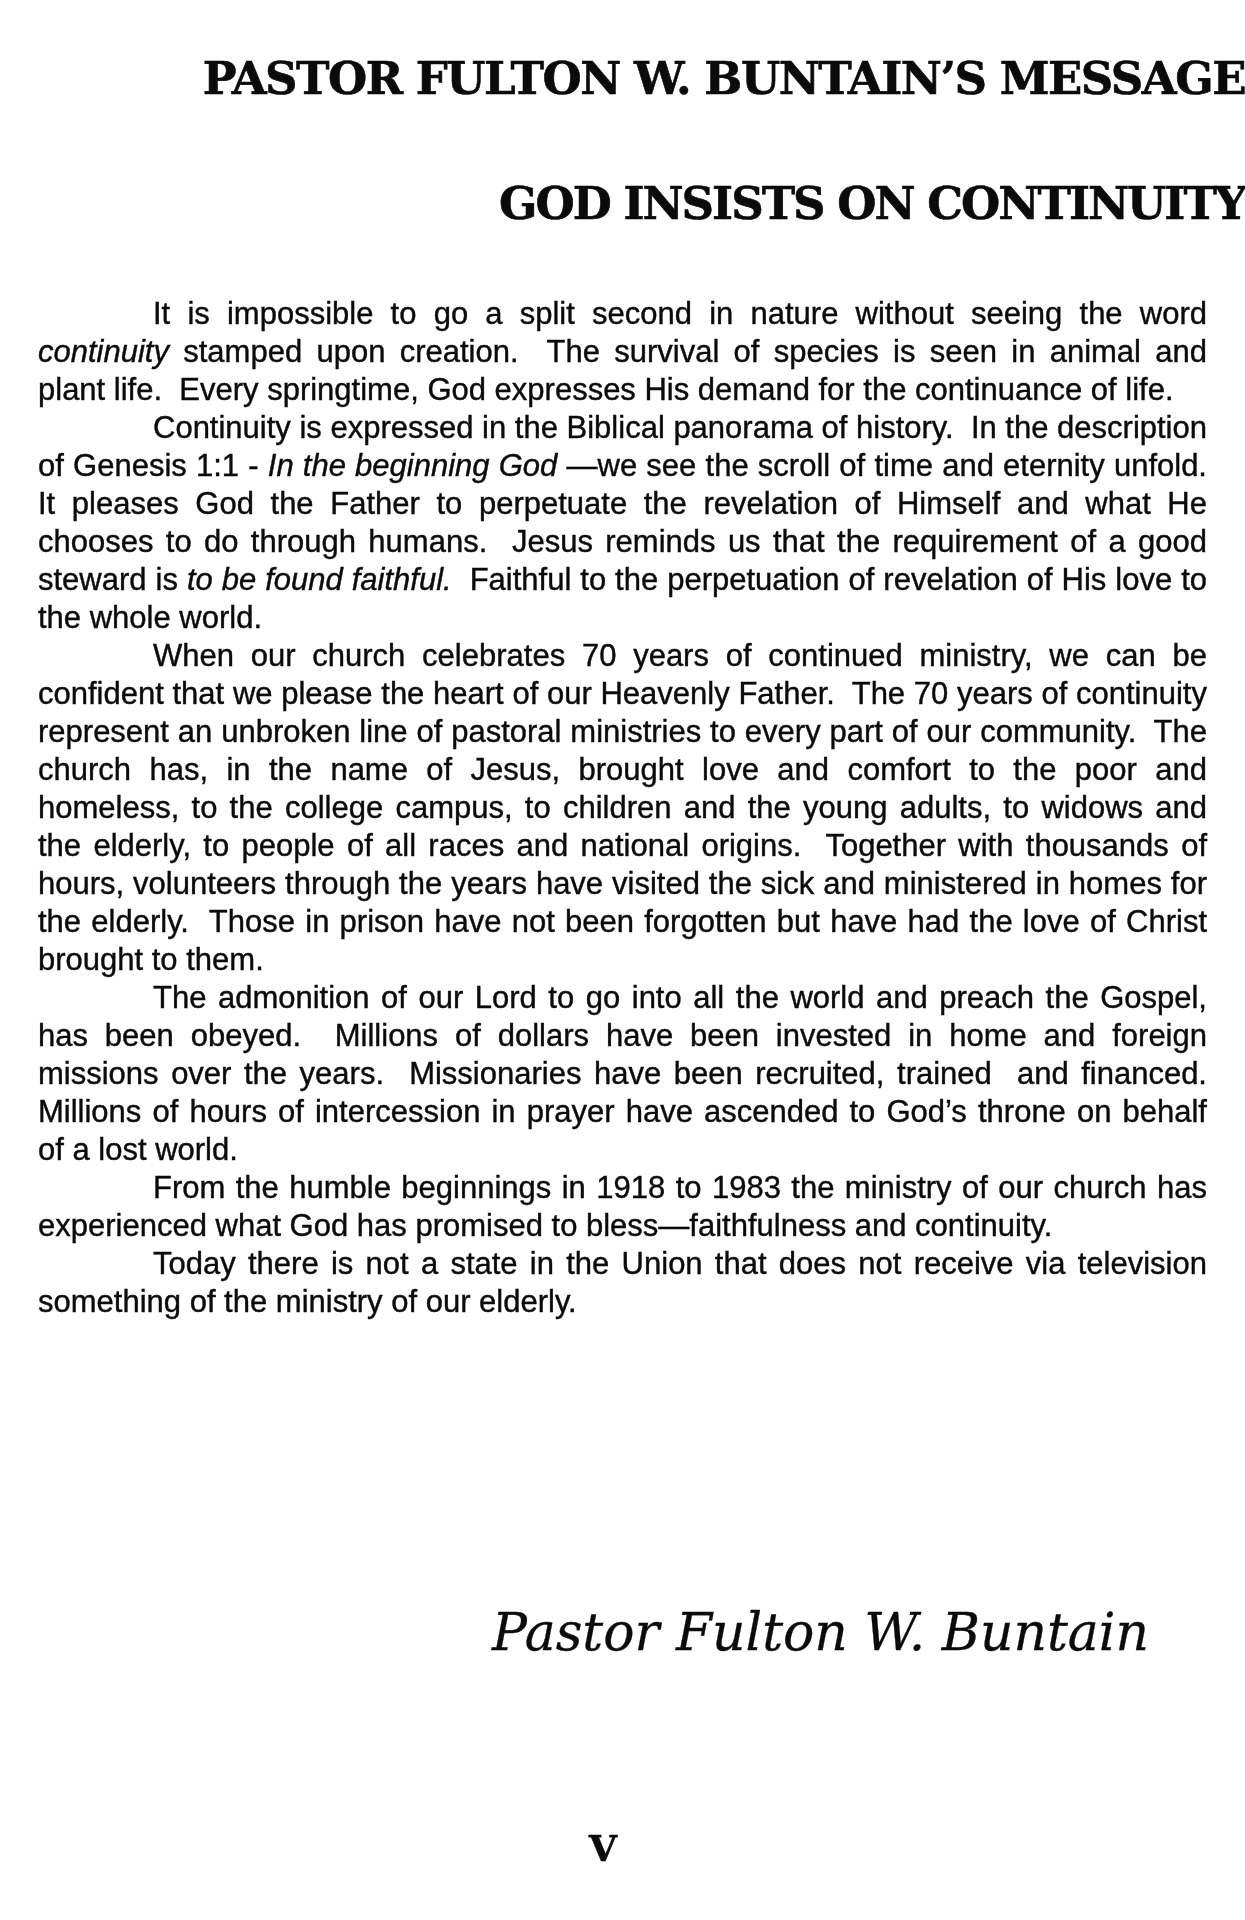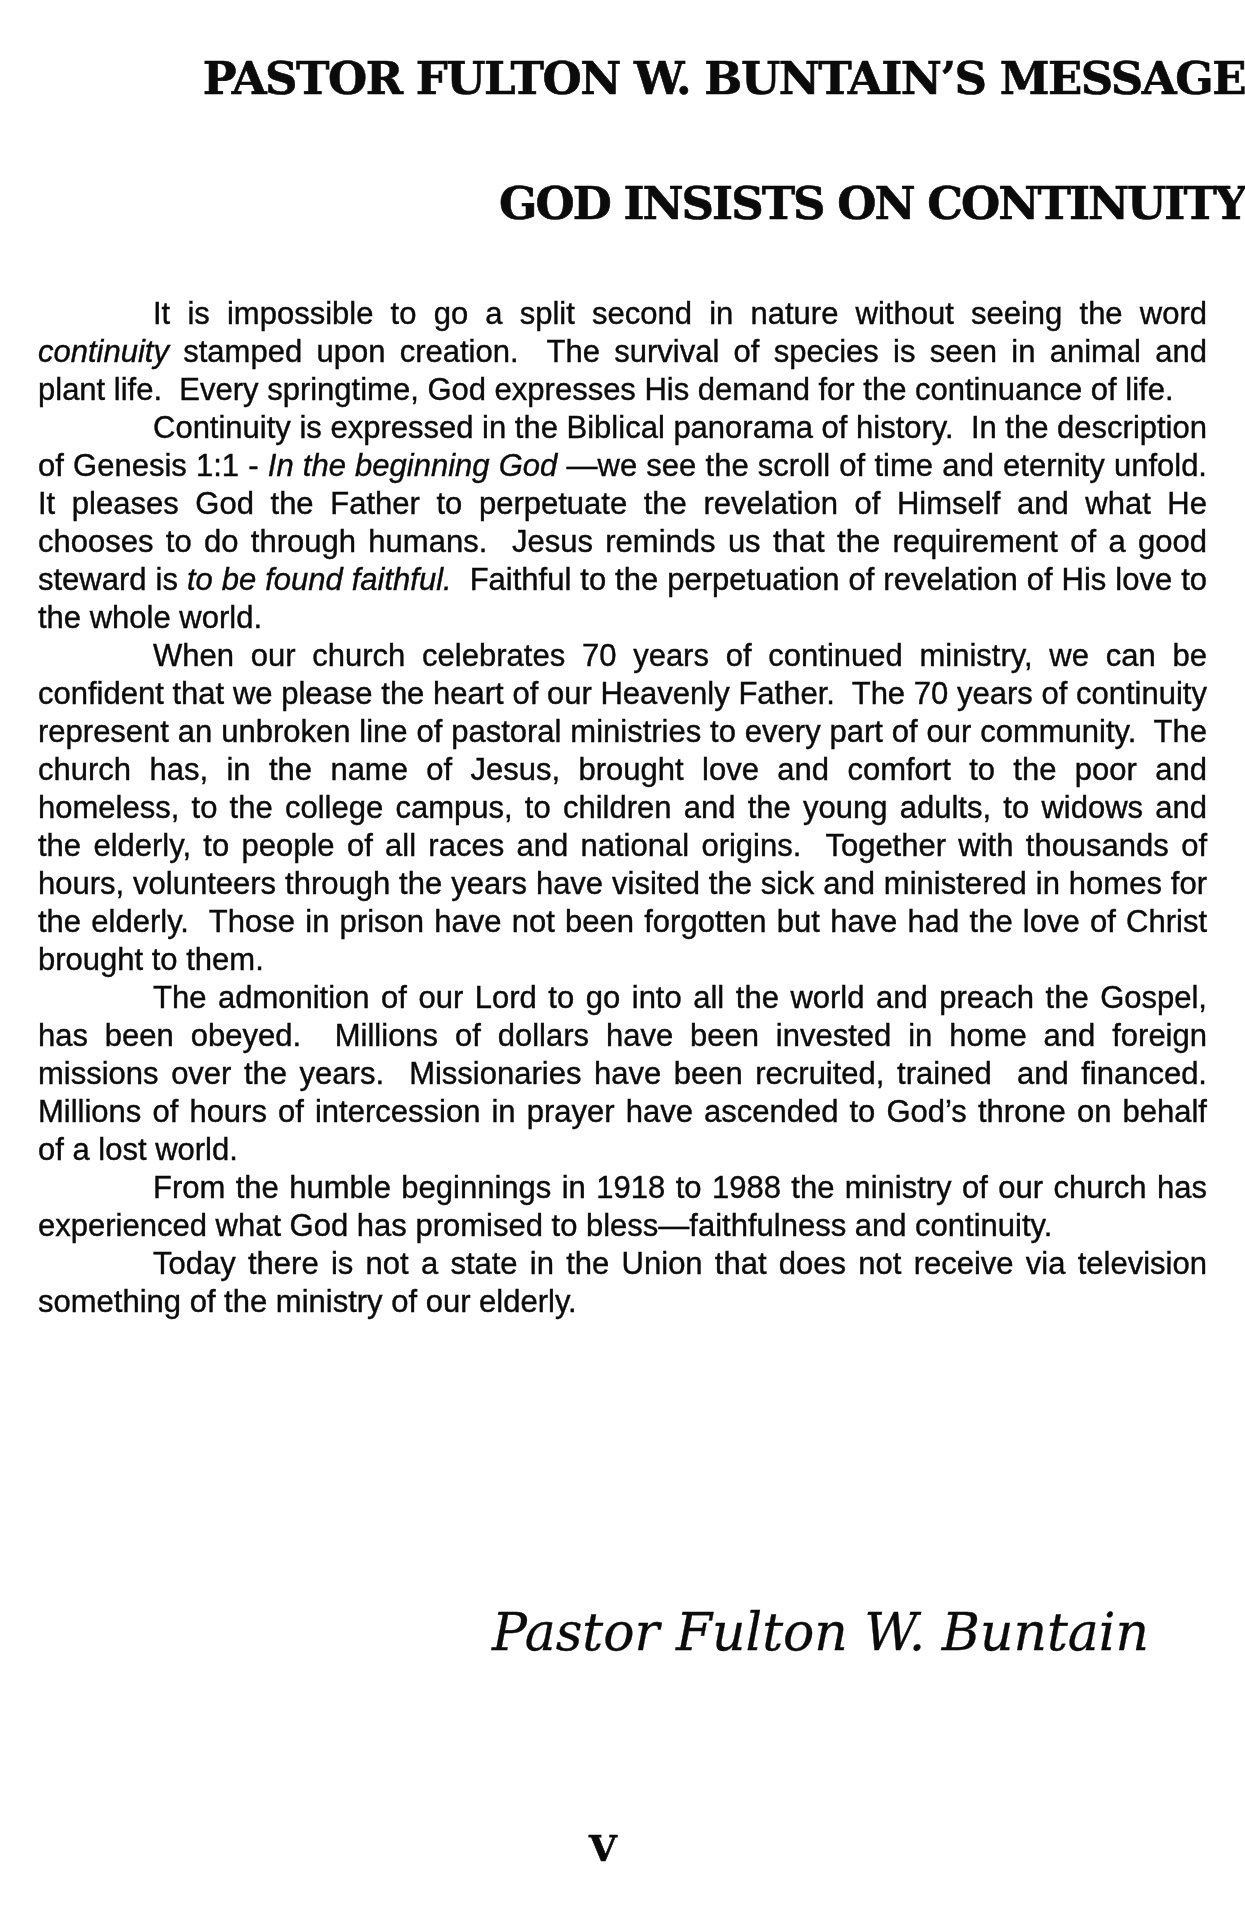--- a/index.html
+++ b/index.html
@@ -79,21 +79,21 @@
 
   <div class="body-text">
     <p><span>It is impossible to go a split second in nature without seeing the word </span><span class="it">continuity</span><span> stamped upon creation.  The survival of species is seen in animal and plant life.  Every springtime, God expresses His demand for the continuance of life.</span></p>
 
     <p><span>Continuity is expressed in the Biblical panorama of history.  In the description of Genesis 1:1 - </span><span class="it">In the beginning God</span><span> —we see the scroll of time and eternity unfold.  It pleases God the Father to perpetuate the revelation of Himself and what He chooses to do through humans.  Jesus reminds us that the requirement of a good steward is </span><span class="it">to be found faithful.</span><span>  Faithful to the perpetuation of revelation of His love to the whole world.</span></p>
 
     <p><span>When our church celebrates 70 years of continued ministry, we can be confident that we please the heart of our Heavenly Father.  The 70 years of continuity represent an unbroken line of pastoral ministries to every part of our community.  The church has, in the name of Jesus, brought love and comfort to the poor and homeless, to the college campus, to children and the young adults, to widows and the elderly, to people of all races and national origins.  Together with thousands of hours, volunteers through the years have visited the sick and ministered in homes for the elderly.  Those in prison have not been forgotten but have had the love of Christ brought to them.</span></p>
 
     <p><span>The admonition of our Lord to go into all the world and preach the Gospel, has been obeyed.  Millions of dollars have been invested in home and foreign missions over the years.  Missionaries have been recruited, trained  and financed.  Millions of hours of intercession in prayer have ascended to God’s throne on behalf of a lost world.</span></p>
 
-    <p><span>From the humble beginnings in 1918 to 1988 the ministry of our church has experienced what God has promised to bless—faithfulness and continuity.</span></p>
+    <p><span>From the humble beginnings in 1918 to 1983 the ministry of our church has experienced what God has promised to bless—faithfulness and continuity.</span></p>
 
     <p><span>Today there is not a state in the Union that does not receive via television something of the ministry of our elderly.</span></p>
 
   </div>
 
   <div class="signature">
     <span class="name">Pastor Fulton W. Buntain</span>
   </div>
 
   <div class="page-number">V</div>

